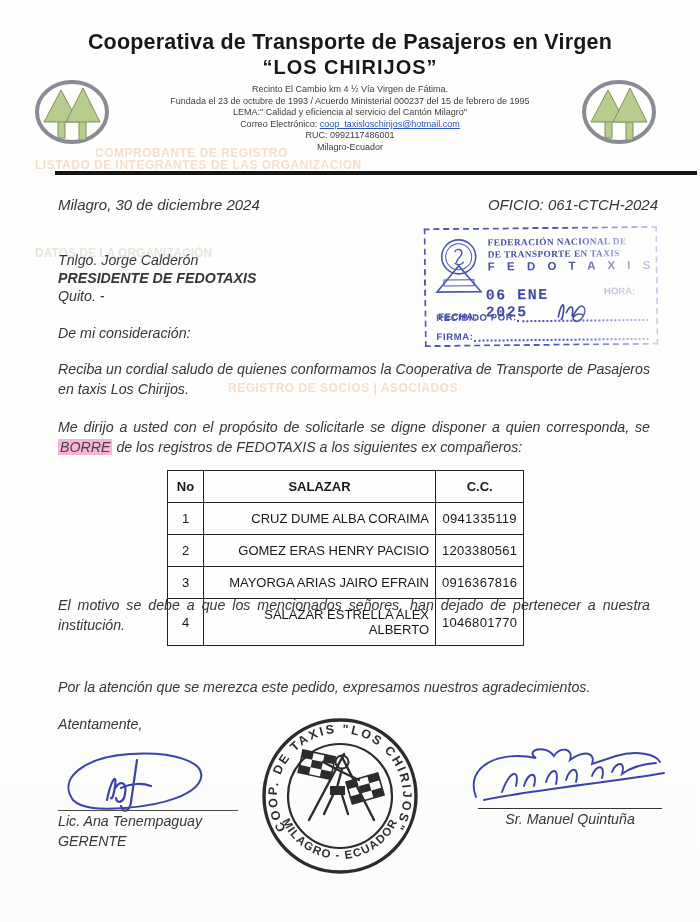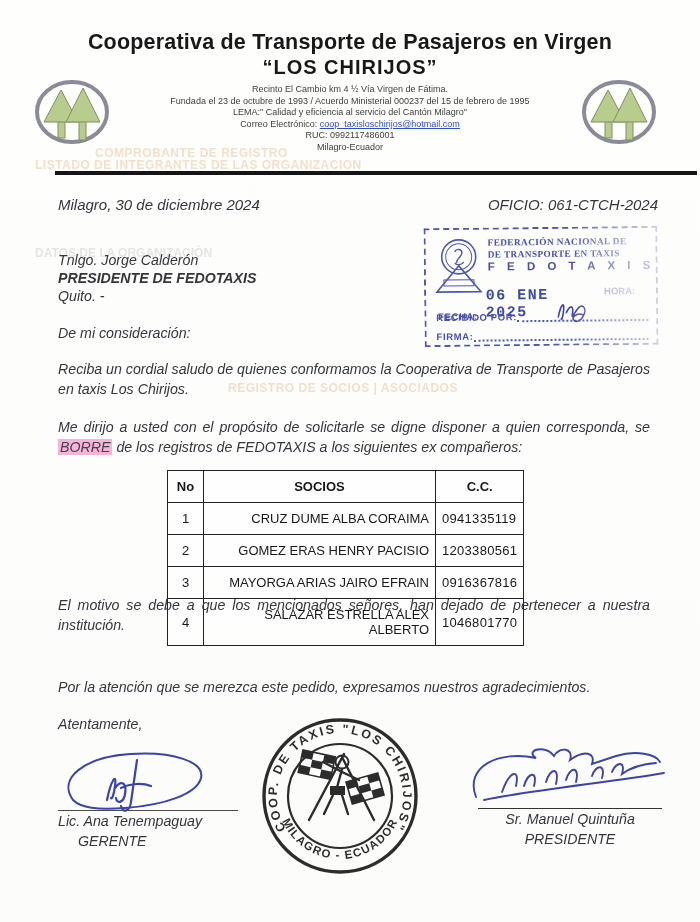--- a/index.html
+++ b/index.html
@@ -47,21 +47,21 @@
   .fstamp-hora { position:absolute; left:178px; top:57px; font-size:9.5px; font-weight:700; opacity:.55; }
   .dotted { display:inline-block; border-bottom:2px dotted #4d58ae; flex:1 1 auto; height:11px; }
   .hand { position:absolute; }
   
   table.roster { position:absolute; left:167px; top:470px; border-collapse:collapse;
     font-size:13px; color:#17181c; background:rgba(255,255,255,.6); }
   table.roster th, table.roster td { border:1.4px solid #222; height:22px; padding:8px 6px; }
   table.roster th { font-weight:700; text-align:center; }
   td.c-no { width:36px; text-align:center; }
   td.c-nom { width:232px; text-align:right; }
-  td.c-cc { width:86px; text-align:left; letter-spacing:.3px;margin-top:6px; }
+  td.c-cc { width:86px; text-align:center; letter-spacing:.3px;margin-top:6px; }
   
   .sigline { position:absolute; border-top:1.8px solid #4a4a4a; }
   .sig-name { position:absolute; white-space:nowrap; }
   .sig-center { text-align:center; }
   
   .rstamp { position:absolute; left:243px; top:700px; opacity:.92; }
 </style>
 </head>
 <body>
 
@@ -143,21 +143,21 @@
   <div class="line it" style="top:325px;">De mi consideración:</div>
 
   <div class="para it" style="top:360px;">Reciba un cordial saludo de quienes conformamos la Cooperativa de Transporte de Pasajeros en taxis Los Chirijos.</div>
 
   <div class="para it" style="top:418px;"><span>Me dirijo a usted con el propósito de solicitarle se digne disponer a quien corresponda, se </span><span class="hl">BORRE</span><span> de los registros de FEDOTAXIS a los siguientes ex compañeros:</span></div>
 
   <table class="roster">
     <thead>
       <tr>
         <th>No</th>
-        <th>SOCIOS</th>
+        <th>SALAZAR</th>
         <th>C.C.</th>
       </tr>
     </thead>
     <tbody>
       <tr>
         <td class="c-no">1</td>
         <td class="c-nom">CRUZ DUME ALBA CORAIMA</td>
         <td class="c-cc">0941335119</td>
       </tr>
       <tr>
@@ -221,24 +221,23 @@
       <path d="M 90,95 L 81,114 M 99,95 L 105,114"></path>
     </g>
   </svg>
 
   <svg class="hand" style="left:55px; top:748px;" width="180" height="68" viewBox="0 0 180 68">
     <path d="M 18,52 C 2,30 30,9 75,6 C 118,3 150,14 146,30 C 142,46 110,57 70,60 C 42,62 26,60 18,52 Z" fill="none" stroke="#3b43a8" stroke-width="2"></path>
     <path d="M 52,52 C 56,32 62,24 60,38 C 59,46 57,52 56,50 M 60,40 C 66,32 72,34 70,46 C 69,54 62,57 61,50 M 82,12 L 76,54 C 75,63 68,66 66,58 M 66,40 C 76,35 88,35 96,38" fill="none" stroke="#3b43a8" stroke-width="2.2" stroke-linecap="round"></path>
   </svg>
   <div class="sigline" style="left:58px; top:810px; width:180px;"></div>
   <div class="sig-name it" style="left:58px; top:813px;">Lic. Ana Tenempaguay</div>
-  <div class="sig-name it" style="left:58px; top:833px;margin-left:20px;">GERENTE</div>
+  <div class="sig-name it" style="left:58px; top:833px;">GERENTE</div>
 
   <svg class="hand" style="left:462px; top:742px;" width="210" height="72" viewBox="0 0 210 72">
     <path d="M 14,55 C 2,24 38,8 74,16 C 62,8 84,2 92,14 C 98,4 112,6 108,18 C 122,8 134,10 130,22 L 154,14 C 174,8 194,12 198,20" fill="none" stroke="#3b43a8" stroke-width="1.9" stroke-linecap="round"></path>
     <path d="M 40,50 C 48,28 58,26 54,44 M 62,44 C 66,30 76,28 72,44 M 84,40 C 88,26 98,24 94,42 M 104,38 C 108,24 118,24 114,40 M 130,34 C 134,22 144,22 140,36 M 150,30 C 154,20 164,18 160,32 C 168,26 180,22 194,21" fill="none" stroke="#3b43a8" stroke-width="1.9" stroke-linecap="round"></path>
     <path d="M 22,58 C 70,48 150,40 202,31" fill="none" stroke="#3b43a8" stroke-width="1.9" stroke-linecap="round"></path>
   </svg>
   <div class="sigline" style="left:478px; top:808px; width:184px; border-color:#333;"></div>
   <div class="sig-name it sig-center" style="left:486px; top:811px; width:168px;">Sr. Manuel Quintuña</div>
-  <div class="sig-name it sig-center" style="left:486px; top:831px; width:168px;">PRESIDENTE</div>
 
 </div>
 
 </body></html>

